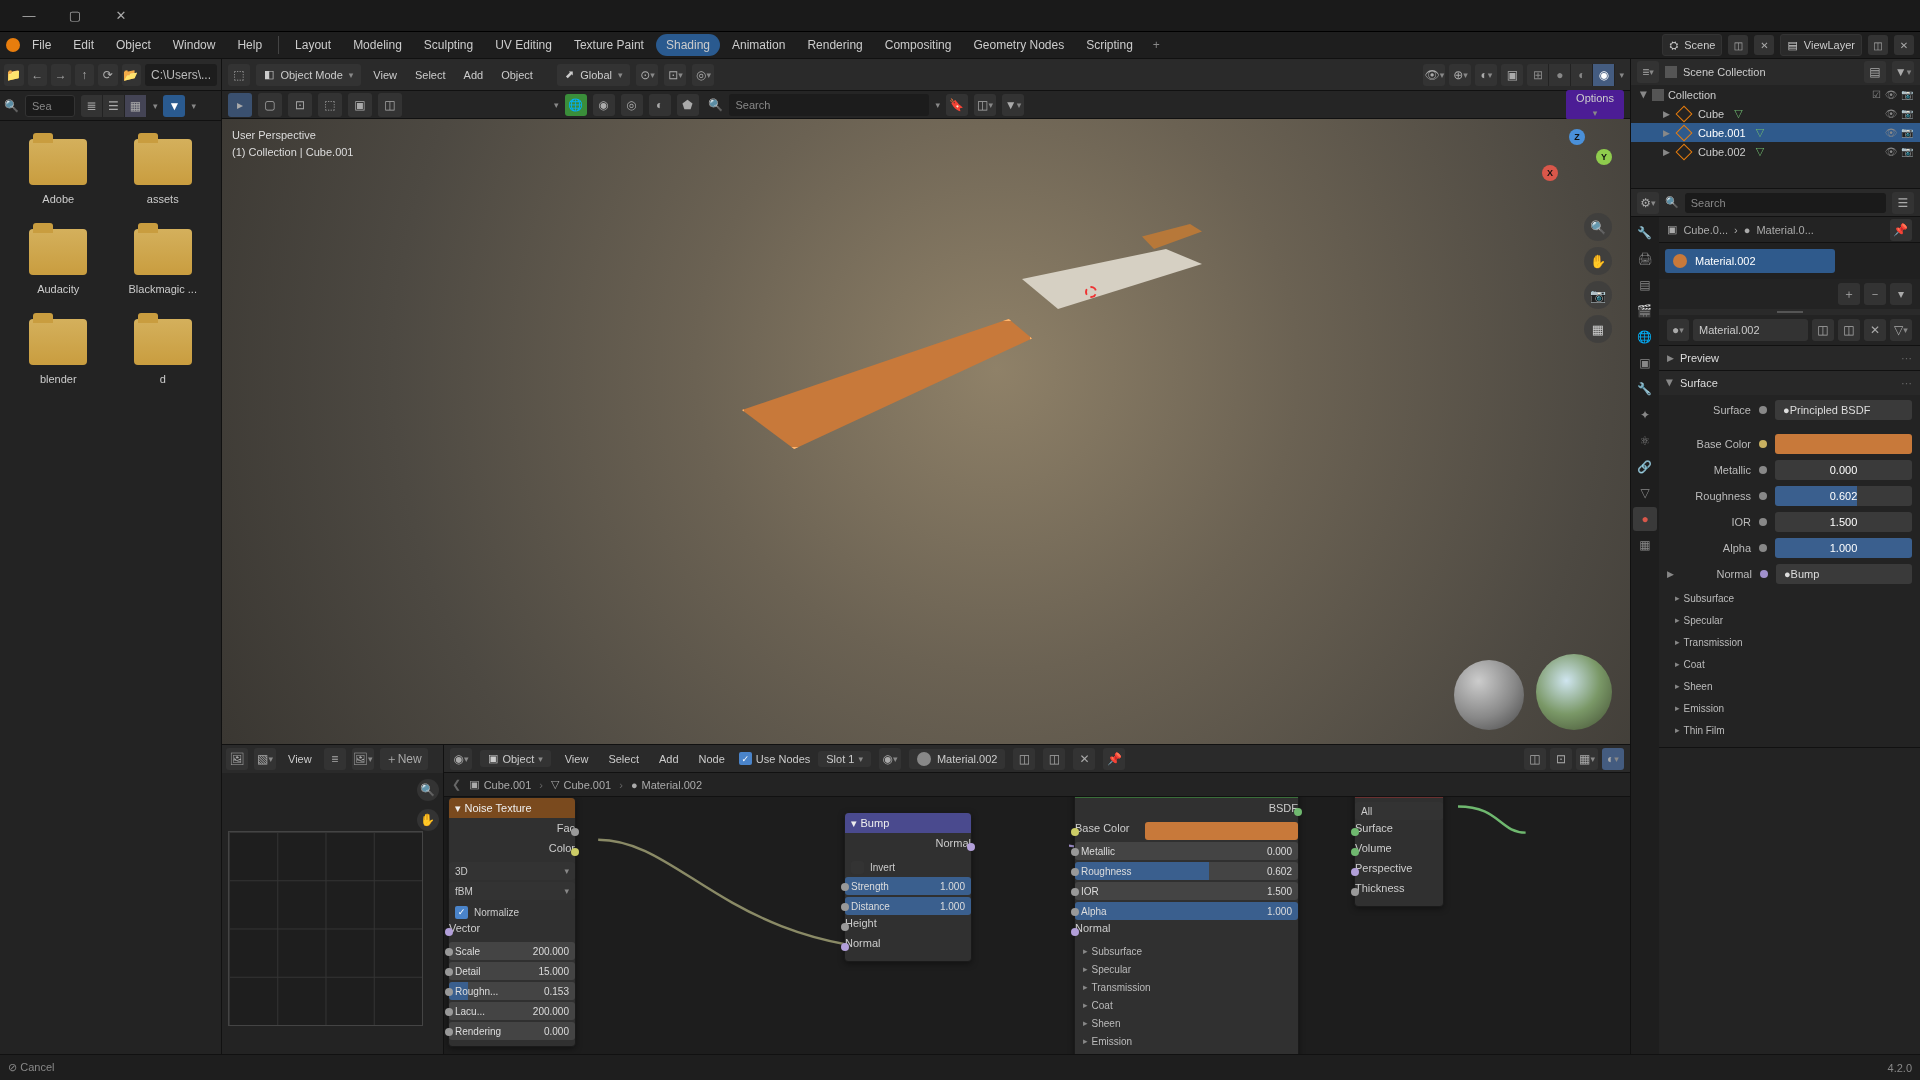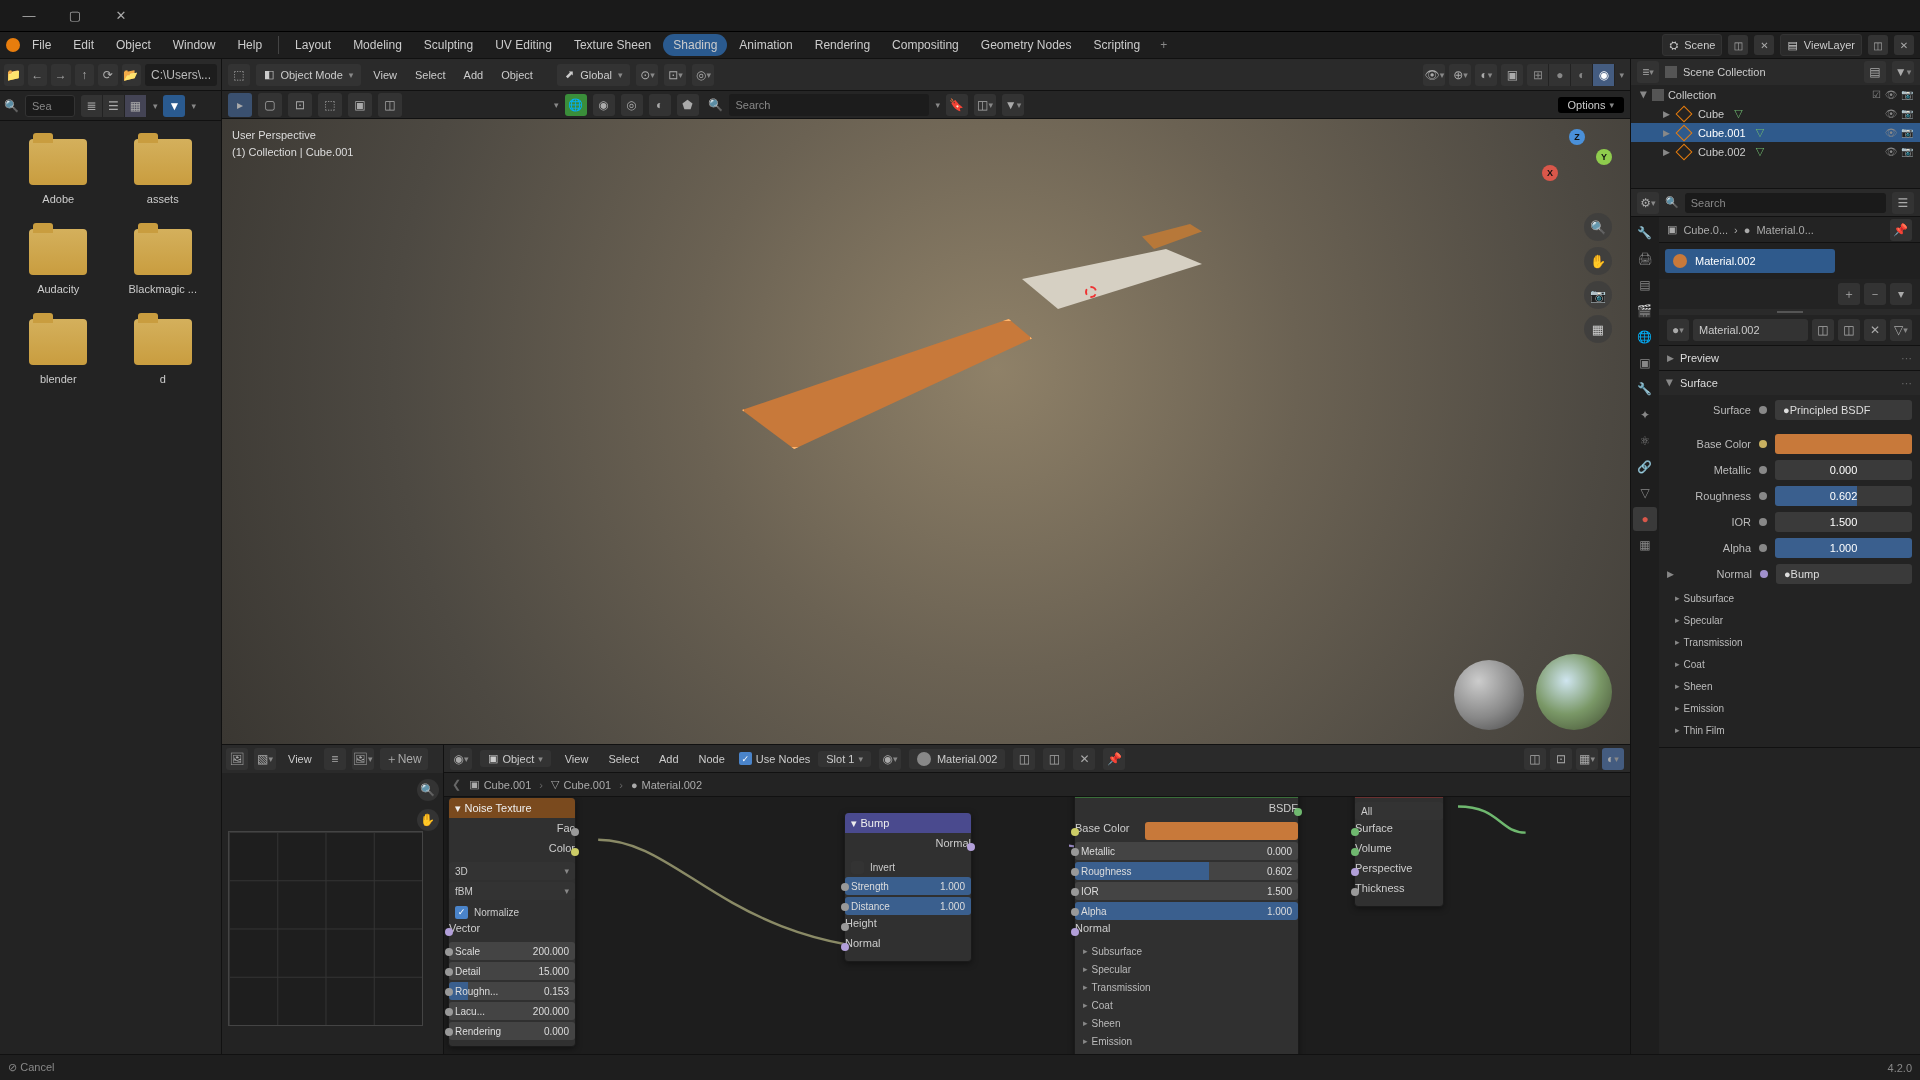--- a/index.html
+++ b/index.html
@@ -46,21 +46,21 @@
 .mode-dd { display:flex; align-items:center; background:#333; border-radius:3px; padding:2px 8px; height:22px; gap:6px; font-size:11px; color:#ccc; }
 .vp-menu-item { color:#ccc; font-size:11px; padding:4px 6px; }
 .vp-right-tools { margin-left:auto; display:flex; align-items:center; gap:4px; }
 .shade-group { display:flex; background:#333; border-radius:3px; }
 .shade-btn { width:22px; height:22px; display:flex; align-items:center; justify-content:center; color:#888; border-right:1px solid #222; }
 .shade-btn.active { background:#445c80; color:#fff; }
 .vp-sub-header { height:28px; background:#252525; display:flex; align-items:center; padding:0 6px; gap:6px; border-bottom:1px solid #111; }
 .sel-btn { width:24px; height:24px; background:#333; border-radius:3px; display:flex; align-items:center; justify-content:center; color:#aaa; font-size:12px; }
 .sel-btn.prim { background:#3a506f; }
 .vp-search { flex:0 0 auto; display:flex; align-items:center; gap:4px; background:#1c1c1c; border-radius:3px; padding:2px 6px; height:22px; width:200px; color:#888; font-size:11px; }
-.opts-pill { background:#000000; padding:2px 10px; border-radius:3px; color:#ccc; font-size:11px; display:flex; align-items:center; gap:4px; }
+.opts-pill { background:#4c1d95; padding:2px 10px; border-radius:3px; color:#ccc; font-size:11px; display:flex; align-items:center; gap:4px;flex-direction:column; }
 
 .viewport3d { flex:1; position:relative; background:radial-gradient(circle at 55% 40%,#8f8168 0%,#6b6253 35%,#4d4942 70%,#3a3732 100%); overflow:hidden; }
 .vp-label { position:absolute; top:8px; left:10px; color:#ddd; font-size:11px; line-height:1.5; }
 .nav-gizmo { position:absolute; top:10px; right:18px; width:70px; height:70px; }
 .gizmo-ball { position:absolute; width:16px; height:16px; border-radius:50%; display:flex; align-items:center; justify-content:center; font-size:9px; font-weight:bold; color:#111; }
 .gz-z { top:0; left:27px; background:#4a90d9; }
 .gz-y { top:20px; right:0; background:#8fcc4d; }
 .gz-x { bottom:18px; left:0; background:#d9574a; }
 .nav-stack { position:absolute; top:94px; right:18px; display:flex; flex-direction:column; gap:6px; }
 .nav-btn { width:28px; height:28px; border-radius:14px; background:rgba(60,60,60,.75); display:flex; align-items:center; justify-content:center; color:#ccc; font-size:13px; }
@@ -192,21 +192,21 @@
   <span class="menu-item">File</span>
   <span class="menu-item">Edit</span>
   <span class="menu-item">Object</span>
   <span class="menu-item">Window</span>
   <span class="menu-item">Help</span>
   <span class="divider"></span>
   <span class="menu-item">Layout</span>
   <span class="menu-item">Modeling</span>
   <span class="menu-item">Sculpting</span>
   <span class="menu-item">UV Editing</span>
-  <span class="menu-item">Texture Sheen</span>
+  <span class="menu-item">Texture Paint</span>
   <span class="menu-item active">Shading</span>
   <span class="menu-item">Animation</span>
   <span class="menu-item">Rendering</span>
   <span class="menu-item">Compositing</span>
   <span class="menu-item">Geometry Nodes</span>
   <span class="menu-item">Scripting</span>
   <span class="tab-add">+</span>
   <div class="menubar-right">
     <div class="scene-field">
       <span>⛭</span>

